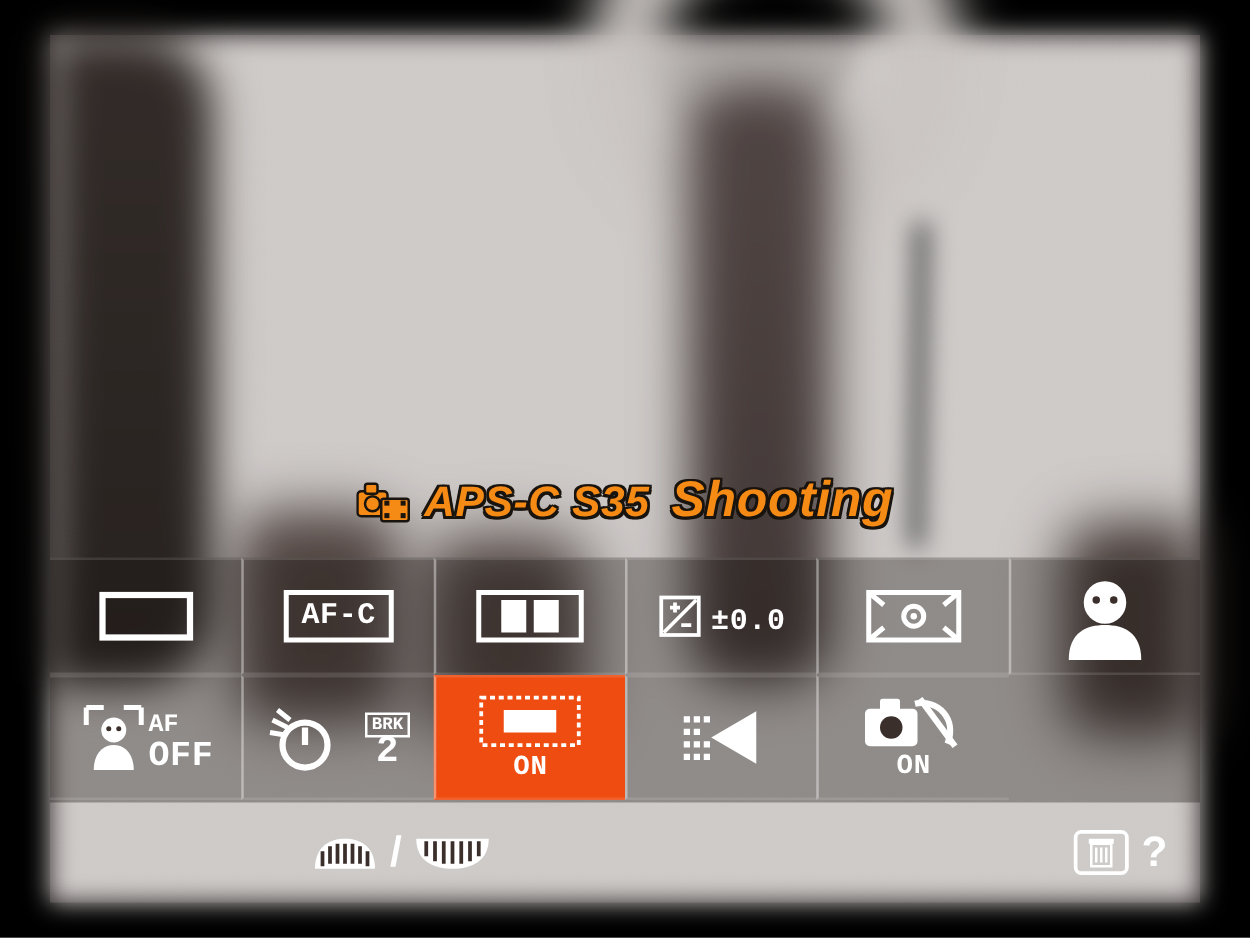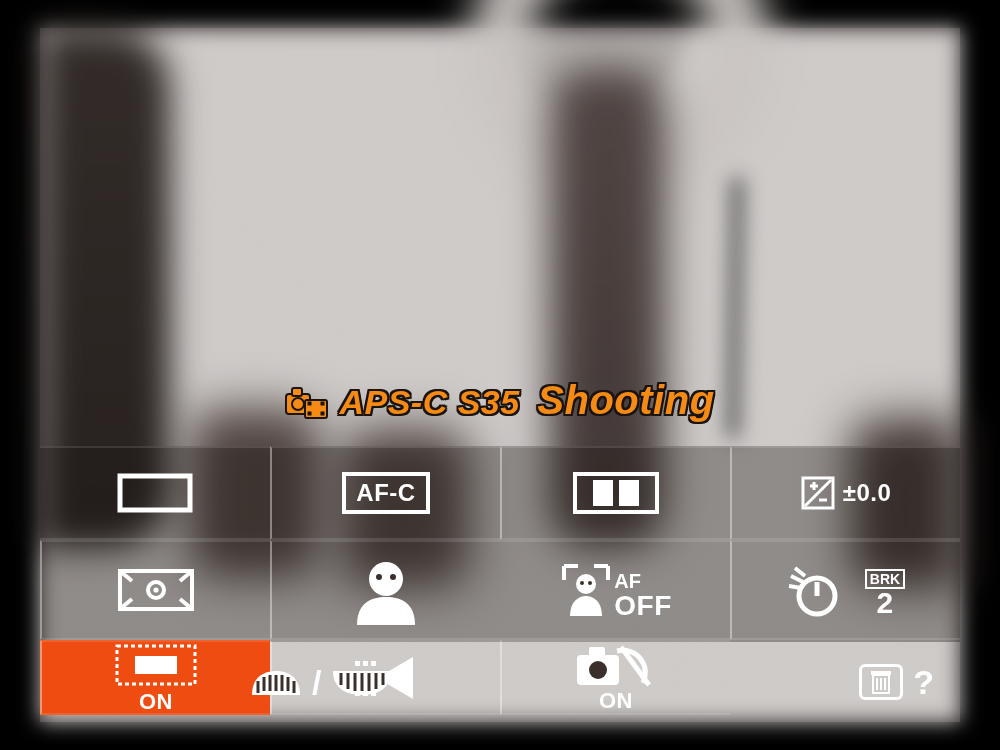--- a/index.html
+++ b/index.html
@@ -75,23 +75,24 @@
     width:44px; height:36px; position:relative;
   }
   .title-icon svg path, .title-icon svg rect, .title-icon svg circle { stroke:#1a140f; }
 
   .grid {
     position:absolute;
     left:0; right:0;
     top: 418px;
     height: 196px;
     display:grid;
-    grid-template-columns: repeat(4, 1fr);
+    grid-template-columns: repeat(6, 1fr);
     grid-template-rows: 94px 100px;
     background: rgba(30,22,20,.35);
+    font-family: Liberation Mono, monospace;
   }
   .cell {
     position:relative;
     display:flex; align-items:center; justify-content:center;
     color:#fff;
     border-top: 2px solid rgba(255,255,255,.12);
     border-bottom: 2px solid rgba(255,255,255,.12);
     border-left: 2px solid rgba(255,255,255,.4);
   }
   .grid .cell:nth-child(6n+1){ border-left:none; }
@@ -172,21 +173,21 @@
         <svg width="94" height="54" viewBox="0 0 94 54">
           <rect x="6" y="8" width="82" height="38" fill="none" stroke="#fff" stroke-width="4"></rect>
           <rect x="24" y="14" width="20" height="26" fill="#fff"></rect>
           <rect x="50" y="14" width="20" height="26" fill="#fff"></rect>
         </svg>
       </span>
     </div>
 
 
     <div class="cell">
-      <div style="display:flex;align-items:center;gap:8px">
+      <div style="display:flex;align-items:flex-end;gap:8px">
         <span>
           <svg width="34" height="34" viewBox="0 0 34 34">
             <rect x="2" y="2" width="30" height="30" fill="none" stroke="#fff" stroke-width="3"></rect>
             <line x1="4" y1="30" x2="30" y2="4" stroke="#fff" stroke-width="3"></line>
             <line x1="9" y1="10" x2="17" y2="10" stroke="#fff" stroke-width="3"></line>
             <line x1="13" y1="6" x2="13" y2="14" stroke="#fff" stroke-width="3"></line>
             <line x1="18" y1="24" x2="26" y2="24" stroke="#fff" stroke-width="3"></line>
           </svg>
         </span>
         <span class="label2">±0.0</span>

